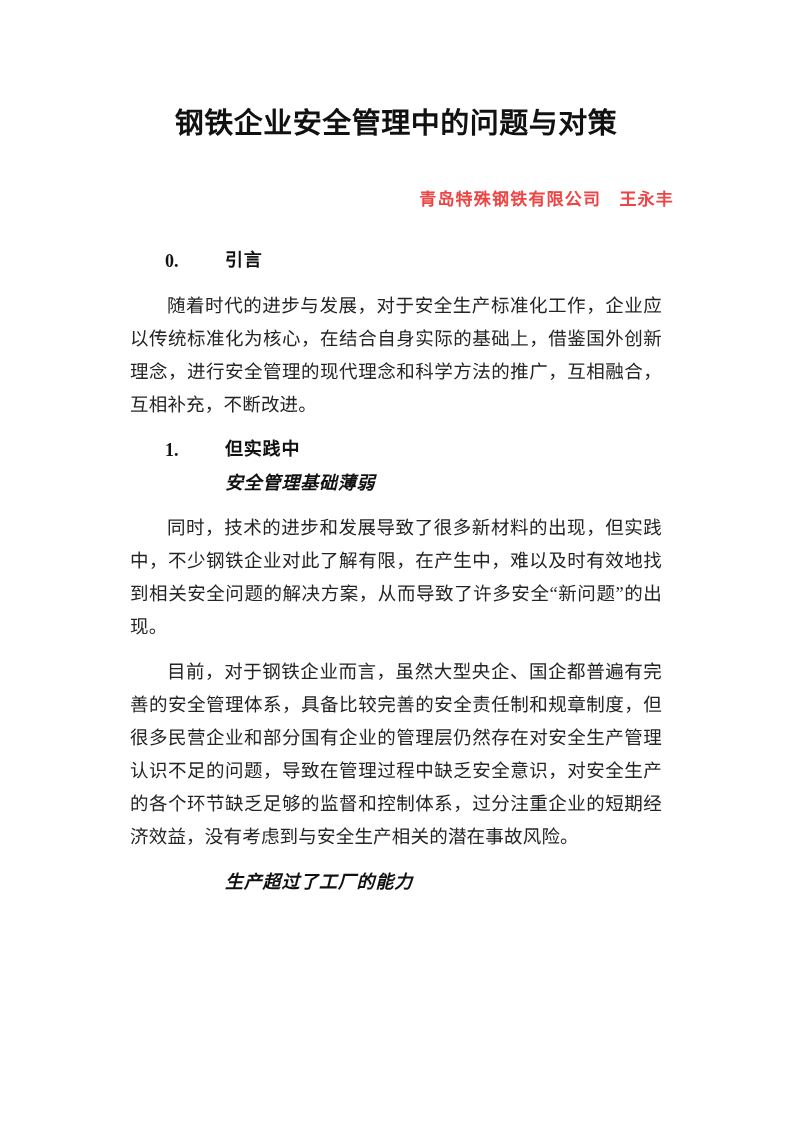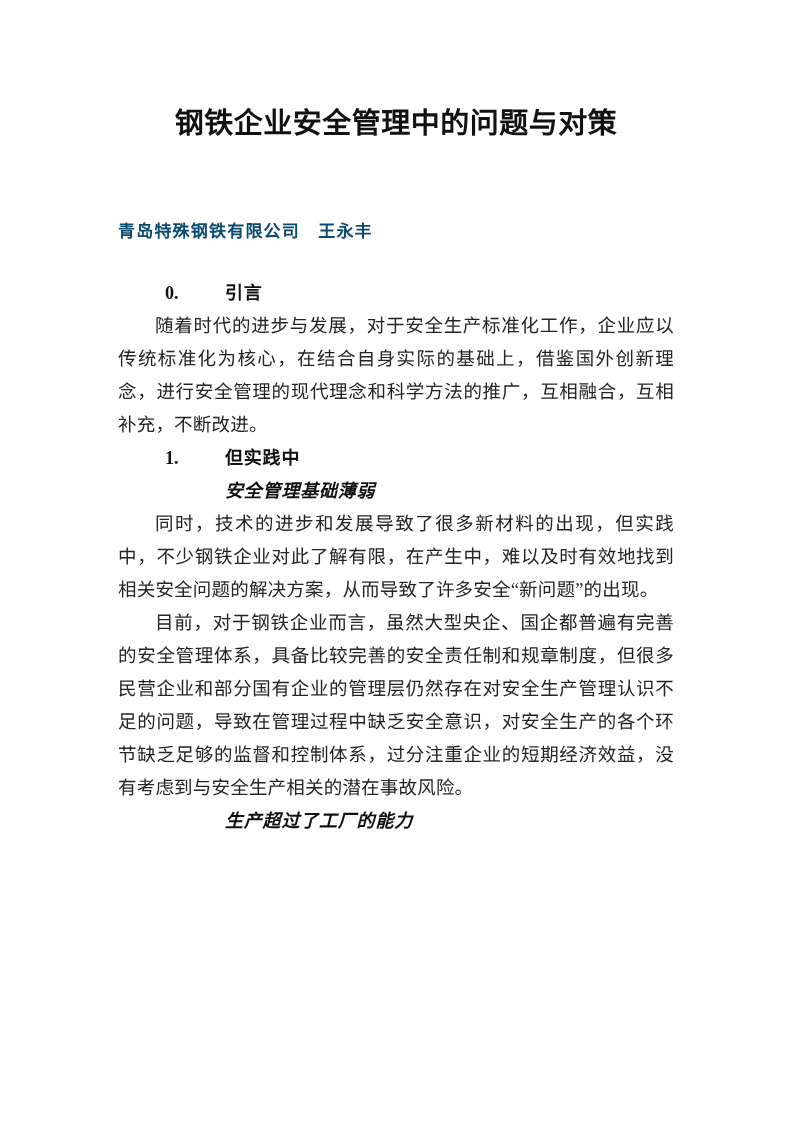--- a/index.html
+++ b/index.html
@@ -38,64 +38,65 @@
     line-height: 1.35;
     letter-spacing: 0.5px;
     margin: 0 0 0 0;
     color: #111111;
   }
 
   
   .author-line {
     font-size: 17px;
     font-weight: bold;
-    text-align: left;
+    text-align: right;
     line-height: 1.5;
-    margin: 76px 0 0 0;
+    margin: 44px 0 0 0;
     letter-spacing: 1.2px;
-    color: #0c4a6e;
+    color: #ef4444;
   }
 
   
   .num-heading {
     font-size: 18px;
     font-weight: bold;
     line-height: 33px;
     margin: 32px 0 0 0;
     padding-left: 47px;
     display: flex;
     color: #111111;
   }
   .num-heading.tight { margin-top: 0; }
   .num-heading .num {
     display: inline-block;
     min-width: 60px;
     font-family: "Liberation Serif", "DejaVu Serif", serif;
   }
   .num-heading .htext {
     letter-spacing: 0.8px;
+    font-family: Liberation Mono, monospace;
   }
 
   
   .sub-heading {
     font-size: 18px;
     font-weight: bold;
     line-height: 33px;
     margin: 0;
     padding-left: 107px;
     letter-spacing: 0.8px;
     color: #111111;
     font-style: italic;
   }
 
   
   .para {
     font-size: 18.5px;
     line-height: 33px;
-    margin: 0;
+    margin: 12px;
     text-align: justify;
     text-justify: inter-character;
     text-indent: 2em;
     letter-spacing: 0.2px;
     color: #242424;
     font-weight: normal;
     font-family: Liberation Serif, serif;
   }
   .para:last-child { margin-bottom: 0; }
 </style>

